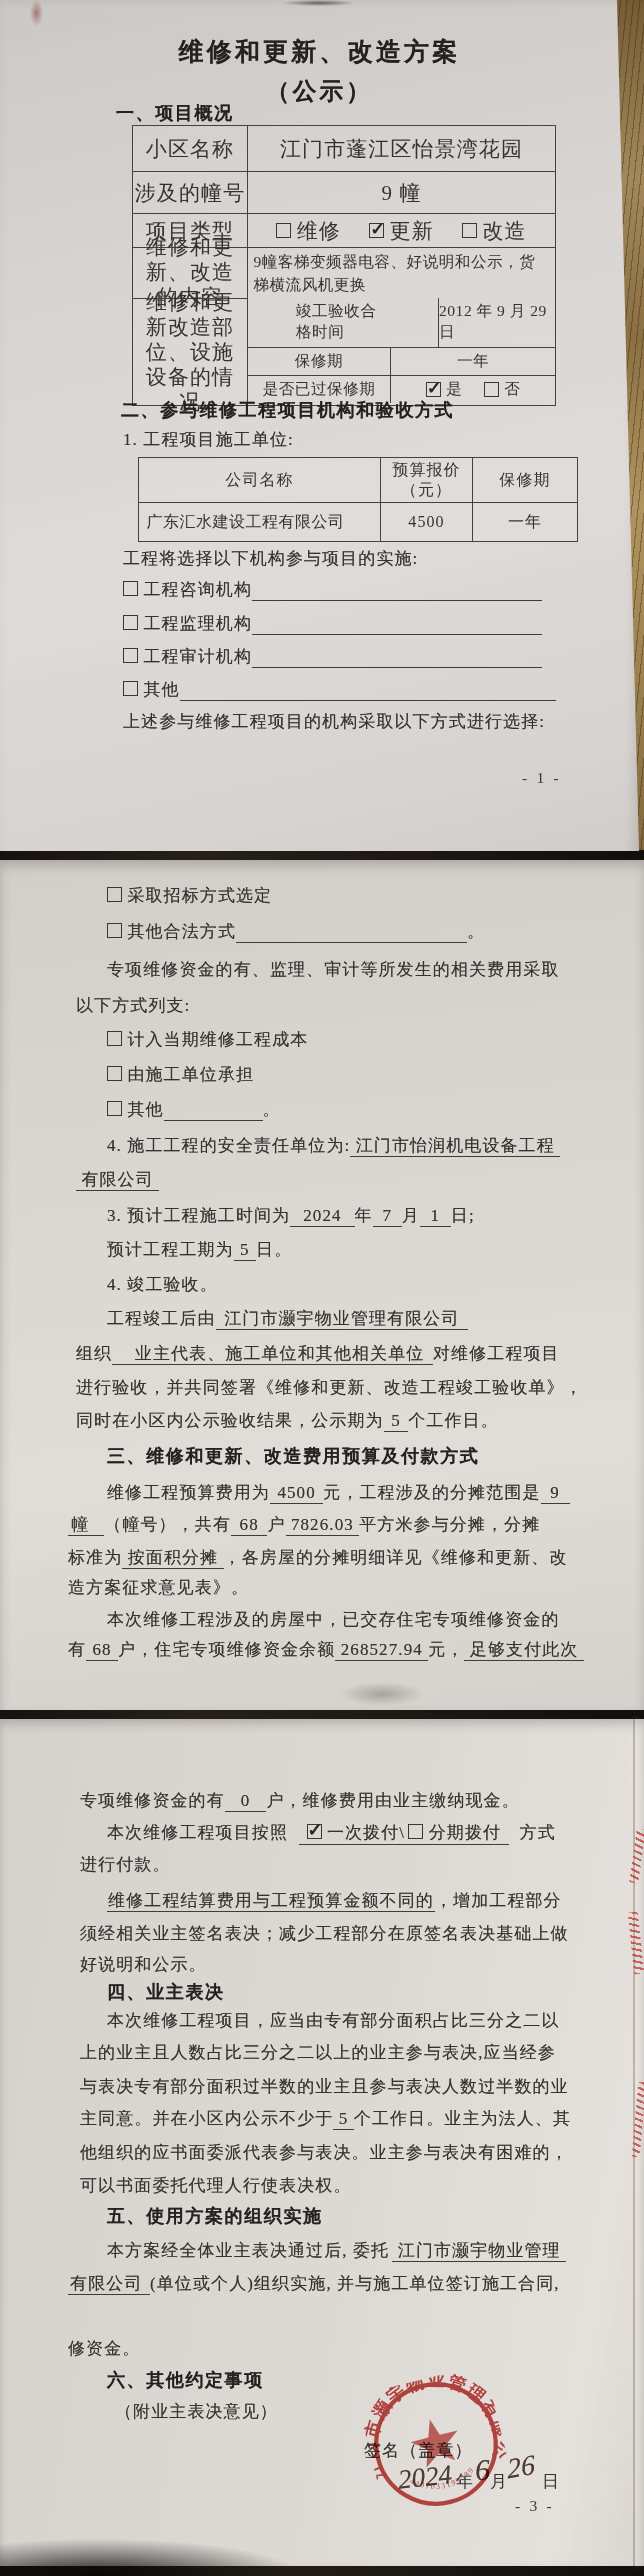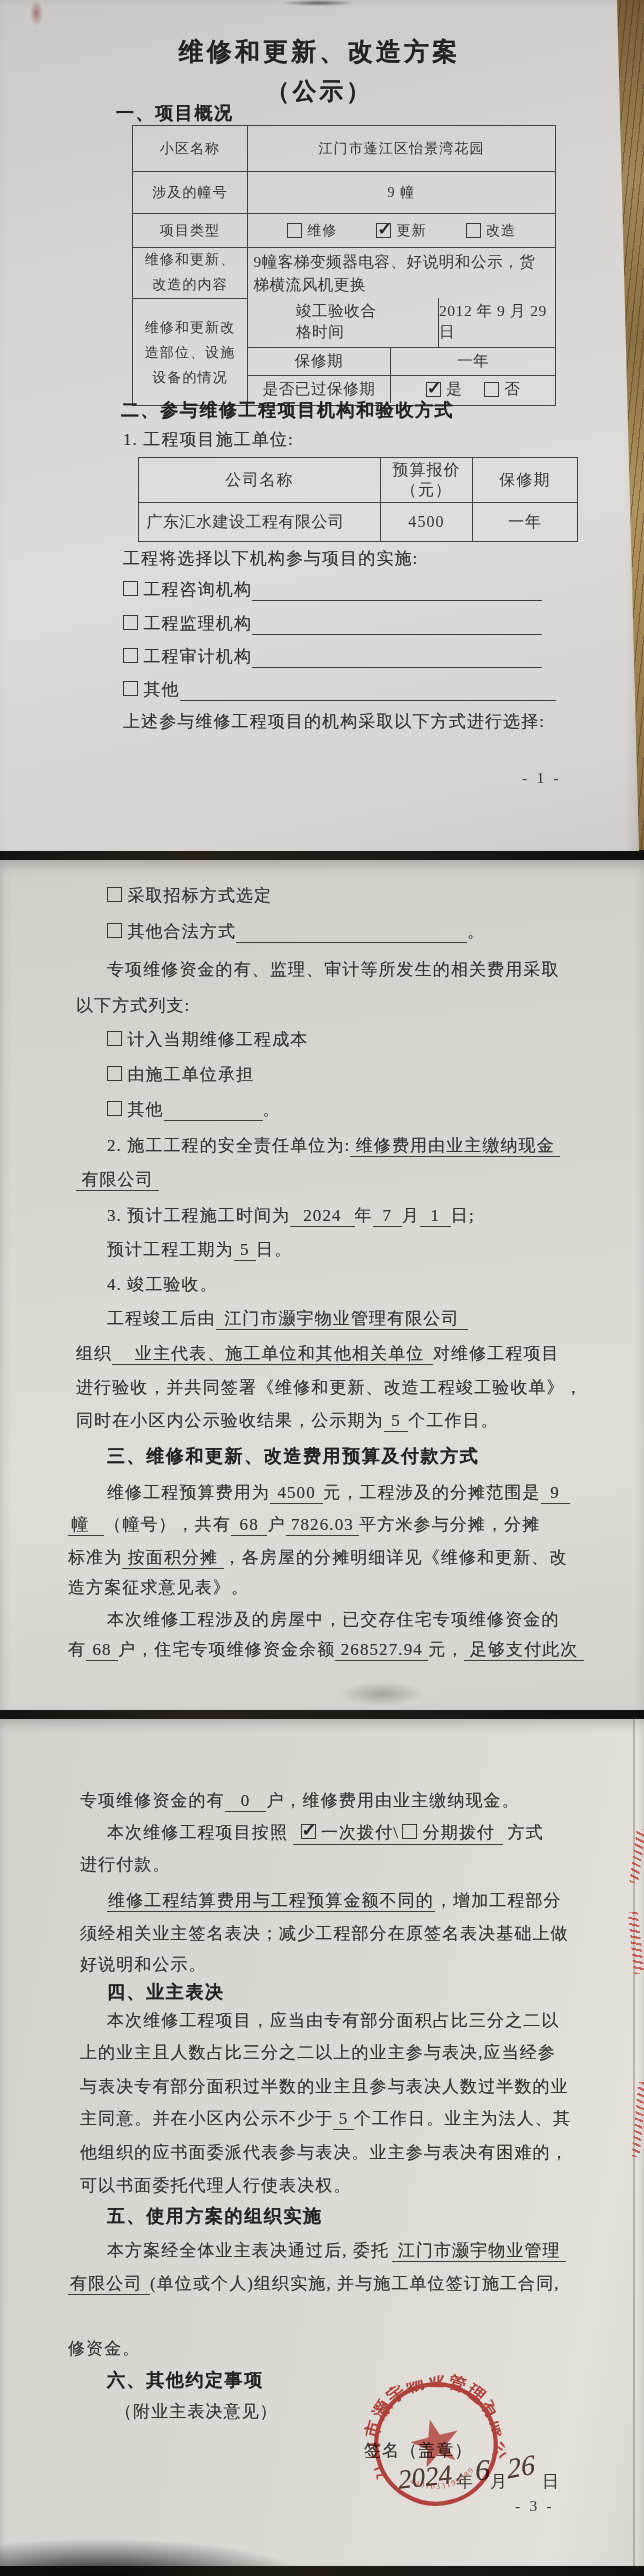--- a/index.html
+++ b/index.html
@@ -38,21 +38,21 @@
   .blank{display:inline-block;border-bottom:1.1px solid #3f3b37;height:16px;vertical-align:bottom;}
   .cb{display:inline-block;width:13px;height:13px;border:1.1px solid #3a3733;margin-right:5.4px;
     vertical-align:-1.1px;position:relative;background:transparent;}
   .cb.checked::after{content:"✓";position:absolute;left:0;top:-5.9px;font-size:18px;
     font-weight:bold;color:#2b2825;}
   .pageno{position:absolute;font-size:15.6px;letter-spacing:2.7px;color:#3a3733;}
   
   .tbl{position:absolute;border:1.6px solid #45413d;display:grid;background:rgba(255,255,255,.06);}
   #t1{left:132px;top:125px;width:422px;grid-template-columns:114px 1fr;}
   .c{border-top:1.1px solid #45413d;border-left:1.1px solid #45413d;display:flex;align-items:center;
-    justify-content:center;text-align:center;font-size:14px;letter-spacing:1.1px;}
+    justify-content:center;text-align:center;font-size:21px;letter-spacing:1.1px;}
   .c.first{border-top:none;}
   .c.lft{border-left:none;}
   .sub{display:grid;grid-template-columns:142px 1fr;border-left:1.1px solid #45413d;}
   .sub .sc{border-top:1.1px solid #45413d;display:flex;align-items:center;justify-content:center;
     font-size:15.6px;letter-spacing:0.5px;}
   .sub .sc.sfirst{border-top:none;margin-left:48px;}
   .sub .sc.sval{border-left:1.1px solid #45413d;}
   .wrapcell{white-space:normal;line-height:23.6px;padding:2.1px 5.4px;font-size:15.6px;letter-spacing:0.5px;
     text-align:left;justify-content:flex-start;}
   .lblwrap{white-space:normal;line-height:25px;padding:1.1px 6.4px;}
@@ -165,42 +165,42 @@
   </div>
 
   <div class="page" id="p2">
     <div class="line" style="left:107px;top:24px"><span class="cb"></span><span>采取招标方式选定</span></div>
     <div class="line" style="left:107px;top:60px"><span class="cb"></span><span>其他合法方式</span><span class="blank" style="width:231px"></span><span>。</span></div>
     <div class="line" style="left:107px;top:98px">专项维修资金的有、监理、审计等所发生的相关费用采取</div>
     <div class="line" style="left:76px;top:134px">以下方式列支:</div>
     <div class="line" style="left:107px;top:168px"><span class="cb"></span><span>计入当期维修工程成本</span></div>
     <div class="line" style="left:107px;top:203px"><span class="cb"></span><span>由施工单位承担</span></div>
     <div class="line" style="left:107px;top:238px"><span class="cb"></span><span>其他</span><span class="blank" style="width:99px"></span><span>。</span></div>
-    <div class="line" style="left:107px;top:274px"><span>2. 施工工程的安全责任单位为:</span><span class="ul">维修费用由业主缴纳现金</span></div>
+    <div class="line" style="left:107px;top:274px"><span>4. 施工工程的安全责任单位为:</span><span class="ul">江门市怡润机电设备工程</span></div>
     <div class="line" style="left:76px;top:308px"><span class="ul">有限公司</span></div>
     <div class="line" style="left:107px;top:344px"><span>3. 预计工程施工时间为</span><span class="ul" style="padding:0 13px 1.1px">2024</span><span>年</span><span class="ul" style="padding:0 9.7px 1.1px">7</span><span>月</span><span class="ul" style="padding:0 10.7px 1.1px">1</span><span>日;</span></div>
     <div class="line" style="left:107px;top:378px"><span>预计工程工期为</span><span class="ul" style="padding:0 6.4px 1.1px">5</span><span>日。</span></div>
     <div class="line" style="left:107px;top:413px">4. 竣工验收。</div>
     <div class="line" style="left:107px;top:447px"><span>工程竣工后由</span><span class="ul" style="padding:0 8.6px 1.1px">江门市灏宇物业管理有限公司</span></div>
     <div class="line" style="left:76px;top:482px"><span>组织</span><span class="ul pL" style="padding-right:8.6px">业主代表、施工单位和其他相关单位</span><span>对维修工程项目</span></div>
     <div class="line" style="left:76px;top:516px">进行验收，并共同签署《维修和更新、改造工程竣工验收单》，</div>
     <div class="line" style="left:76px;top:549px"><span>同时在小区内公示验收结果，公示期为</span><span class="ul" style="padding:0 7.5px 1.1px">5</span><span>个工作日。</span></div>
     <div class="line h" style="left:107px;top:584px">三、维修和更新、改造费用预算及付款方式</div>
     <div class="line" style="left:107px;top:621px"><span>维修工程预算费用为</span><span class="ul" style="padding:0 7.5px 1.1px">4500</span><span>元，工程涉及的分摊范围是</span><span class="ul" style="padding:0 9.7px 1.1px">9</span></div>
     <div class="line" style="left:68px;top:653px"><span class="ul" style="padding:0 15px 1.1px 3.2px">幢</span><span>（幢号），共有</span><span class="ul" style="padding:0 8.6px 1.1px">68</span><span>户</span><span class="ul" style="padding:0 5.4px 1.1px">7826.03</span><span>平方米参与分摊，分摊</span></div>
     <div class="line" style="left:68px;top:686px"><span>标准为</span><span class="ul">按面积分摊</span><span>，各房屋的分摊明细详见《维修和更新、改</span></div>
     <div class="line" style="left:68px;top:716px">造方案征求意见表》。</div>
     <div class="line" style="left:107px;top:748px">本次维修工程涉及的房屋中，已交存住宅专项维修资金的</div>
     <div class="line" style="left:68px;top:778px"><span>有</span><span class="ul" style="padding:0 6.4px 1.1px">68</span><span>户，住宅专项维修资金余额</span><span class="ul" style="padding:0 5.4px 1.1px">268527.94</span><span>元，</span><span class="ul">足够支付此次</span></div>
     <div class="smudge" style="left:339px;top:822px;width:86px;height:23.6px"></div>
   </div>
 
   <div class="page" id="p3">
     <div class="line" style="left:80px;top:70px"><span>专项维修资金的有</span><span class="ul" style="padding:0 16px 1.1px">0</span><span>户，维修费用由业主缴纳现金。</span></div>
-    <div class="line" style="left:107px;top:102px"><span>本次维修工程项目按照</span><span class="ul" style="padding:0 7.5px 2.1px;margin:0 5px"><span class="cb checked"></span><span>一次拨付</span><span>\</span><span class="cb" style="margin-left:3.2px"></span><span>分期拨付</span></span><span>方式</span></div>
+    <div class="line" style="left:107px;top:102px"><span>本次维修工程项目按照</span><span class="ul" style="padding:0 7.5px 2.1px;margin:0 11px"><span class="cb checked"></span><span>一次拨付</span><span>\</span><span class="cb" style="margin-left:3.2px"></span><span>分期拨付</span></span><span>方式</span></div>
     <div class="line" style="left:80px;top:134px">进行付款。</div>
     <div class="line" style="left:107px;top:170px"><span class="ul" style="padding:0 1.1px 1.1px">维修工程结算费用与工程预算金额不同的</span><span>，增加工程部分</span></div>
     <div class="line" style="left:80px;top:203px">须经相关业主签名表决；减少工程部分在原签名表决基础上做</div>
     <div class="line" style="left:80px;top:234px">好说明和公示。</div>
     <div class="line h" style="left:107px;top:261px">四、业主表决</div>
     <div class="line" style="left:107px;top:290px">本次维修工程项目，应当由专有部分面积占比三分之二以</div>
     <div class="line" style="left:80px;top:322px">上的业主且人数占比三分之二以上的业主参与表决,应当经参</div>
     <div class="line" style="left:80px;top:356px">与表决专有部分面积过半数的业主且参与表决人数过半数的业</div>
     <div class="line" style="left:80px;top:388px"><span>主同意。并在小区内公示不少于</span><span class="ul" style="padding:0 5.4px 1.1px">5</span><span>个工作日。业主为法人、其</span></div>
     <div class="line" style="left:80px;top:422px">他组织的应书面委派代表参与表决。业主参与表决有困难的，</div>

